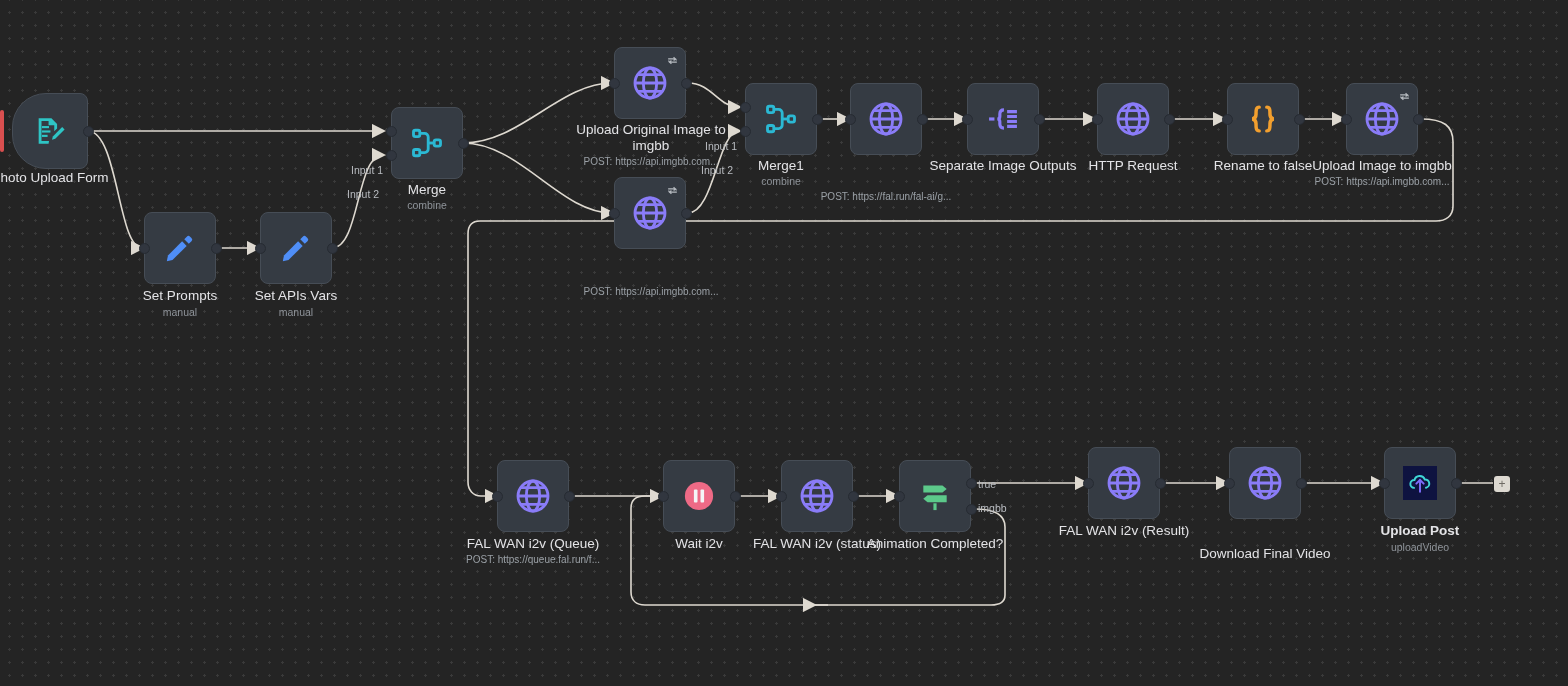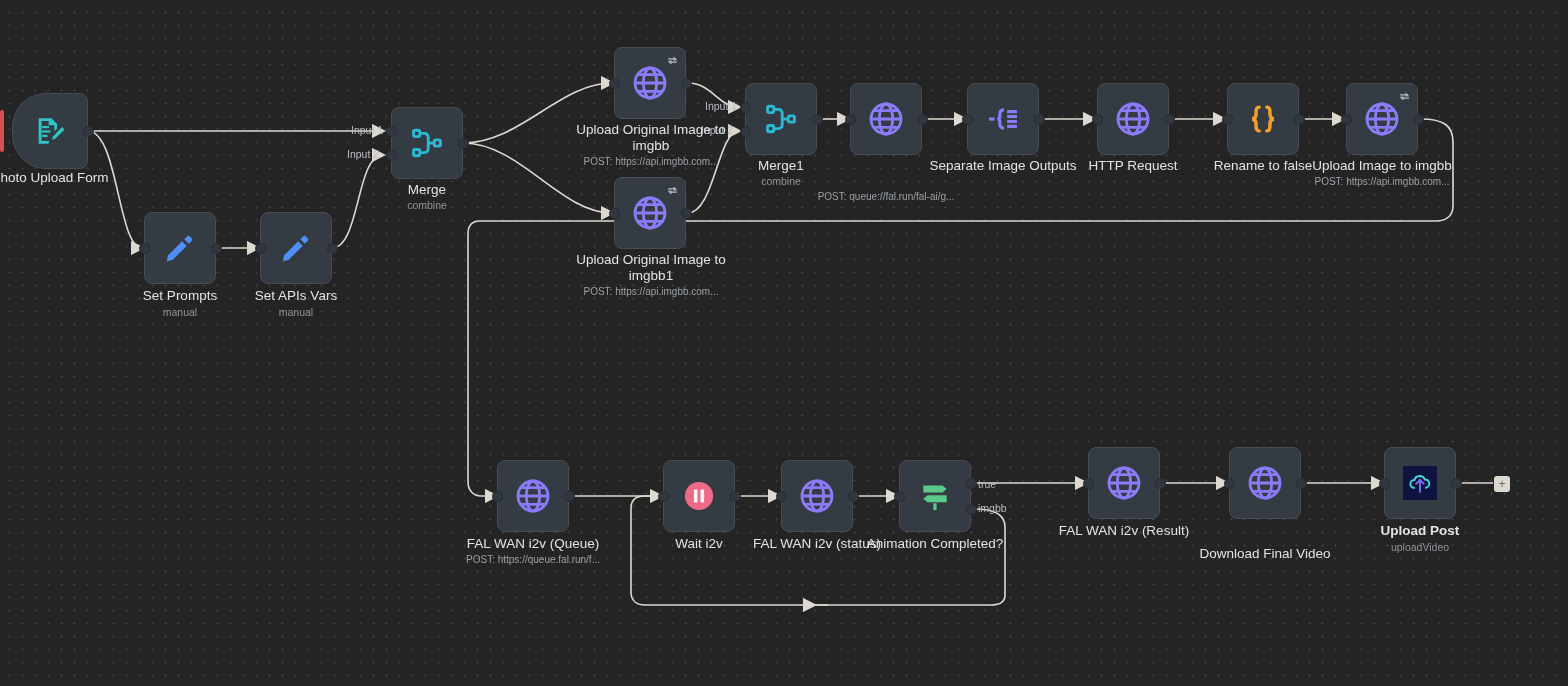--- a/index.html
+++ b/index.html
@@ -60,21 +60,21 @@
   .sub.note{ color:#9aa0a6; font-size:10px; }
 
   
   .dot{
     position:absolute;
     width:11px;height:11px;border-radius:50%;
     background:#31363f; border:1px solid #262b32;
   }
   .porttag{
     position:absolute;
-    color:#b9bcc1; font-size:10.5px; white-space:nowrap;
+    color:#b9bcc1; font-size:10.5px; white-space:nowrap;margin-top:40px;
   }
   .edgelbl{
     position:absolute; color:#b9bcc1; font-size:10.5px; white-space:nowrap;
   }
   
   .plus-ep{
     position:absolute;
     width:16px;height:16px;border-radius:3px;
     background:#ddd9d1;
     display:flex;align-items:center;justify-content:center;
@@ -257,21 +257,20 @@
     <span class="ico">
       <svg width="40" height="40" viewBox="0 0 24 24" fill="none" stroke="#8a7cf8" stroke-width="1.7">
         <circle cx="12" cy="12" r="9"></circle>
           <ellipse cx="12" cy="12" rx="4" ry="9"></ellipse>
         <path d="M3 12h18M4.3 7h15.4M4.3 17h15.4"></path>
       </svg>
     </span>
   </div>
   <div class="dot" style="left:609px;top:208px;"></div>
   <div class="dot" style="left:681px;top:208px;"></div>
-  <div class="lbl wrap" style="left:576px;top:252px;width:150px;">Upload Original Image to imgbb1</div>
   <div class="sub note" style="left:566px;top:285px;width:170px;">POST: https://api.imgbb.com...</div>
 
   <div class="node" style="left:745px;top:83px;">
     <span class="ico">
       <svg width="36" height="36" viewBox="0 0 24 24" fill="none" stroke="#2bb9d4" stroke-width="1.9">
         <rect x="3" y="3.5" width="4.2" height="4.2" rx="1.2"></rect>
         <rect x="3" y="16.3" width="4.2" height="4.2" rx="1.2"></rect>
         <rect x="16.8" y="9.9" width="4.2" height="4.2" rx="1.2"></rect>
         <path d="M7.2 5.6h3.2a2.4 2.4 0 0 1 2.4 2.4v8a2.4 2.4 0 0 1-2.4 2.4H7.2"></path>
         <path d="M12.8 12h4"></path>
@@ -290,21 +289,21 @@
     <span class="ico">
       <svg width="40" height="40" viewBox="0 0 24 24" fill="none" stroke="#8a7cf8" stroke-width="1.7">
         <circle cx="12" cy="12" r="9"></circle>
           <ellipse cx="12" cy="12" rx="4" ry="9"></ellipse>
         <path d="M3 12h18M4.3 7h15.4M4.3 17h15.4"></path>
       </svg>
     </span>
   </div>
   <div class="dot" style="left:845px;top:114px;"></div>
   <div class="dot" style="left:917px;top:114px;"></div>
-  <div class="sub note" style="left:801px;top:190px;width:170px;">POST: queue://fal.run/fal-ai/g...</div>
+  <div class="sub note" style="left:801px;top:190px;width:170px;">POST: https://fal.run/fal-ai/g...</div>
 
   <div class="node" style="left:967px;top:83px;">
     <span class="ico">
       <svg width="38" height="38" viewBox="0 0 24 24" fill="none" stroke="#8a7cf8" stroke-width="2">
         <path d="M3.2 12h3.4"></path>
         <path d="M12.6 6.2c-1.9 0-2.6 1-2.6 2.6v1.4c0 1-.6 1.8-1.6 1.8 1 0 1.6.8 1.6 1.8v1.4c0 1.6.7 2.6 2.6 2.6"></path>
         <path d="M14.6 7.3h6.2M14.6 10.4h6.2M14.6 13.6h6.2M14.6 16.7h6.2"></path>
       </svg>
     </span>
   </div>

